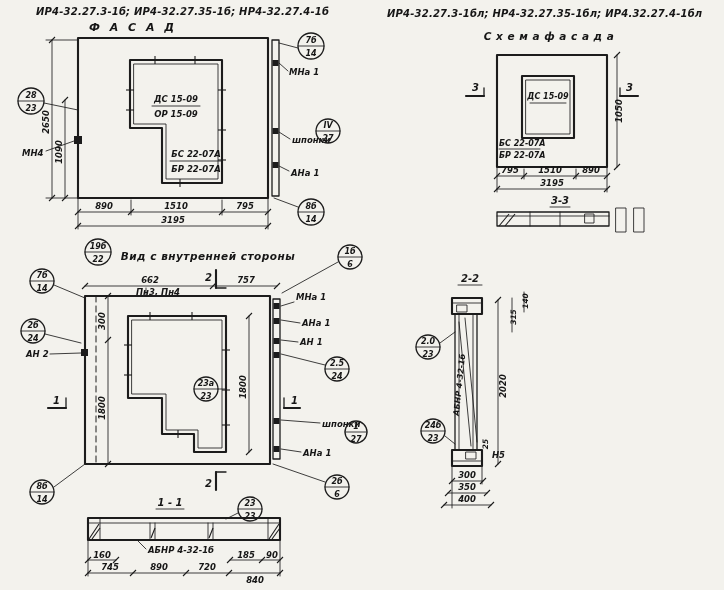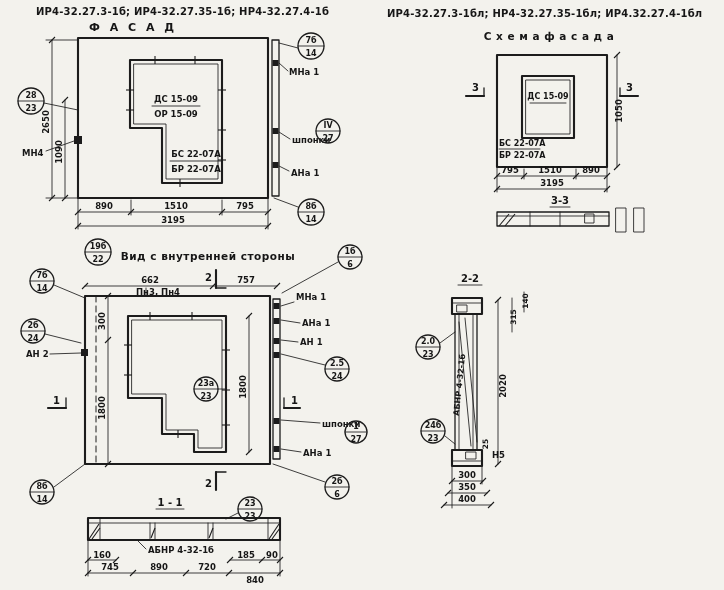--- a/index.html
+++ b/index.html
@@ -1,16 +1,16 @@
 <!DOCTYPE html>
 <html><head>
 <meta charset="utf-8">
 <style>
   html,body { margin:0; padding:0; background:#e9e7e1; }
-  .sheet { width:724px; height:590px; background:#f3f2ed; position:relative; overflow:hidden; }
+  .sheet { width:724px; height:590px; background:#f3f2ed; position:relative; overflow:hidden;font-style:italic; }
   svg { display:block; }
   .ln   { fill:none; stroke:#1c1c1c; stroke-width:1.3; stroke-linecap:round; stroke-linejoin:round; }
   .ln2  { stroke-width:2.1; }
   .thin { stroke-width:0.85; }
   .dash { stroke-dasharray:6 4; stroke-width:1; }
   .tk   { stroke:#1c1c1c; stroke-width:1.1; }
   .fillb{ fill:#1c1c1c; stroke:none; }
   text  { font-family:"DejaVu Sans", sans-serif; font-weight:700; fill:#161616; }
   .th   { font-size:10px; letter-spacing:0.2px; }
   .tt   { font-size:11px; letter-spacing:3px; }

